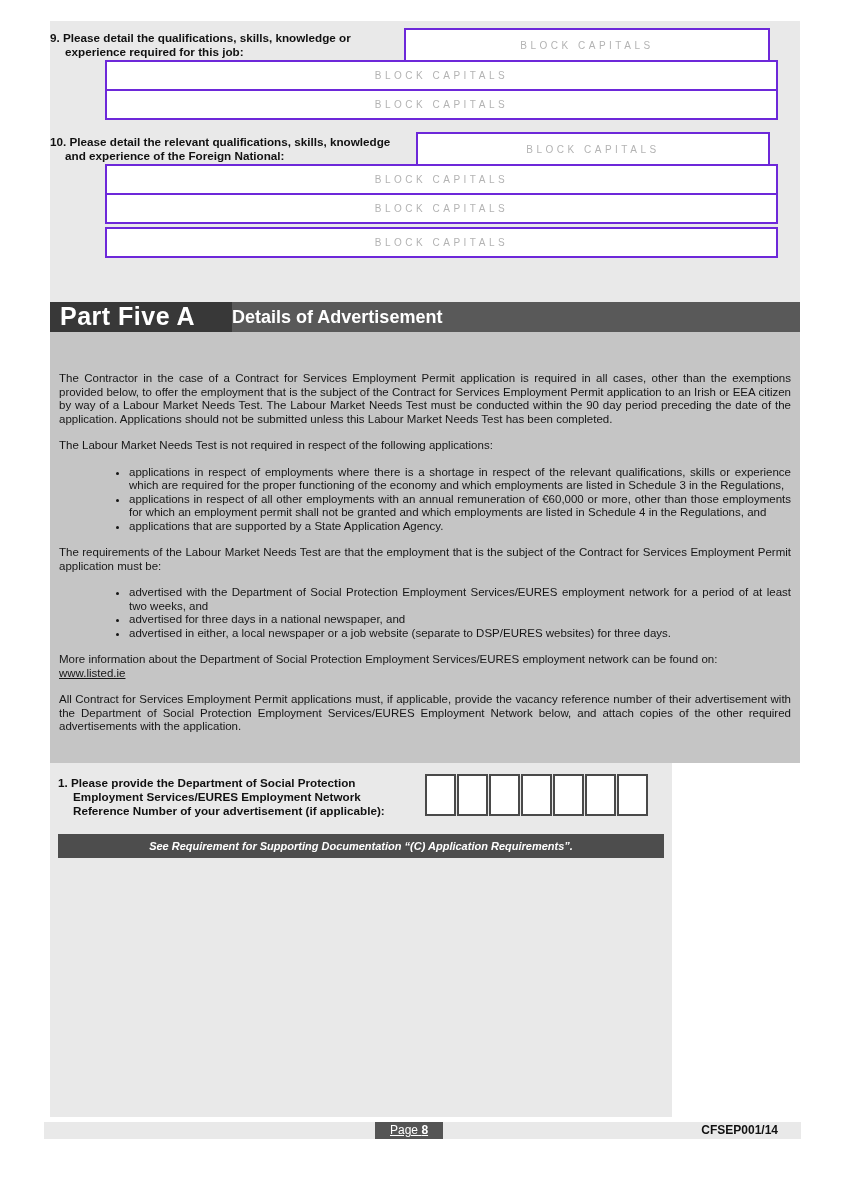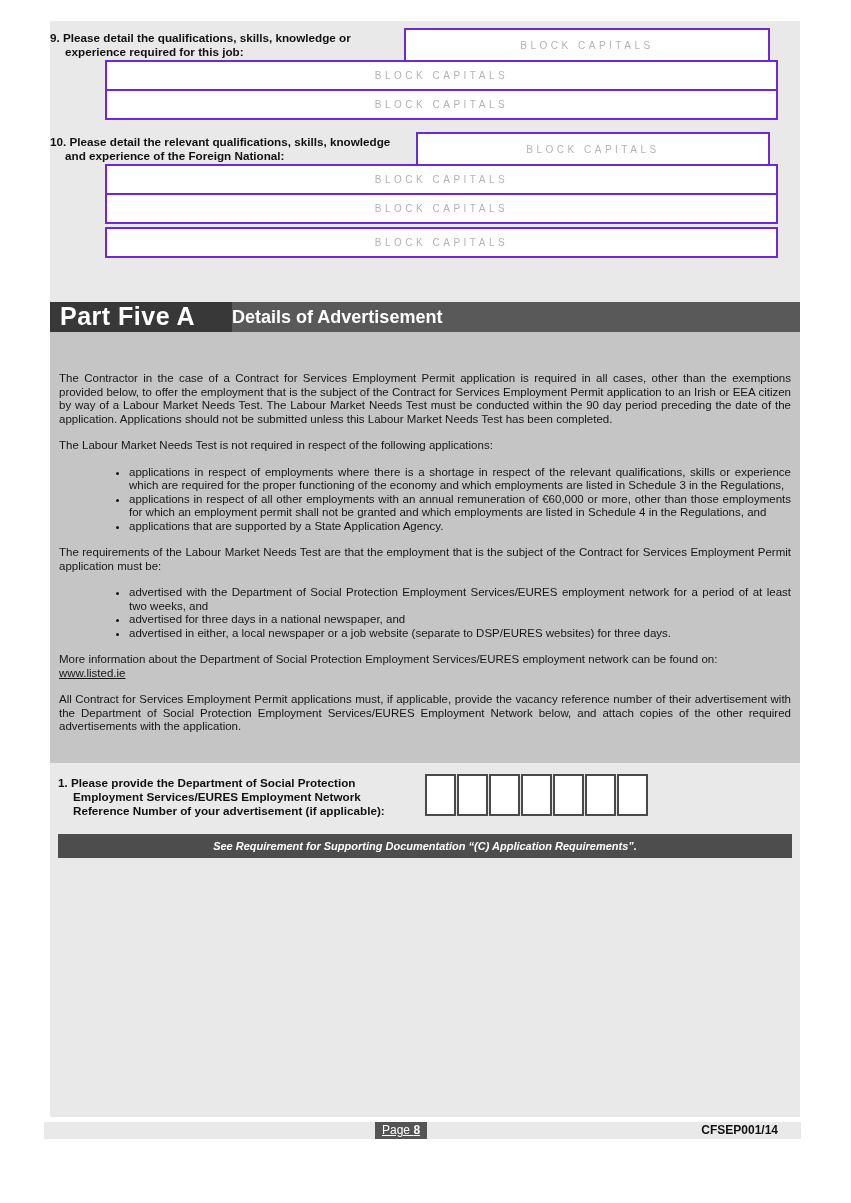--- a/index.html
+++ b/index.html
@@ -57,21 +57,21 @@
     background:#c5c5c5; padding:40px 9px 0 9px;
     font-size:11.5px; line-height:13.5px; color:#161616; text-align:justify;
   }
   .gray-section p { margin-bottom:13px; }
   .gray-section ul { margin:0 0 13px 0; padding-left:70px; }
   .gray-section li { margin:0; }
   .link { color:#161616; text-decoration:underline; cursor:pointer; }
 
   
   .light-section {
-    position:absolute; left:50px; top:763px; width:750px; height:354px;
+    position:absolute; left:50px; top:763px; width:622px; height:354px;
     background:#e9e9e9; padding-top:11px;
   }
   .q1-row { display:flex; padding-left:8px; align-items:flex-start; }
   .q1-row .q-label { width:366px; padding-top:2px; }
   .ref-boxes { display:flex; margin-left:1px; margin-top:0; }
   .ref-box {
     width:31px; height:42px; background:#ffffff; border:2px solid #4a4a4a;
     margin-right:1px; text-align:center; font-size:16px; outline:none;
     font-family:"Liberation Sans",sans-serif;
   }
@@ -81,21 +81,21 @@
     text-align:center; line-height:24px;
   }
 
   
   .footer-strip {
     position:absolute; left:44px; top:1122px; width:757px; height:17px;
     background:#e9e9e9; font-size:12px;
   }
   .page-badge {
     position:absolute; left:331px; top:0; height:17px; line-height:16px;
-    background:#545454; color:#ffffff; padding:0 7px; white-space:nowrap;text-decoration:underline;
+    background:#545454; color:#ffffff; padding:0 15px; white-space:nowrap;text-decoration:underline;
   }
   .page-badge .num { font-weight:bold; }
   .form-code {
     position:absolute; right:23px; top:0; line-height:17px;
     font-weight:bold; color:#111;
   }
 </style>
 </head>
 <body>
 

